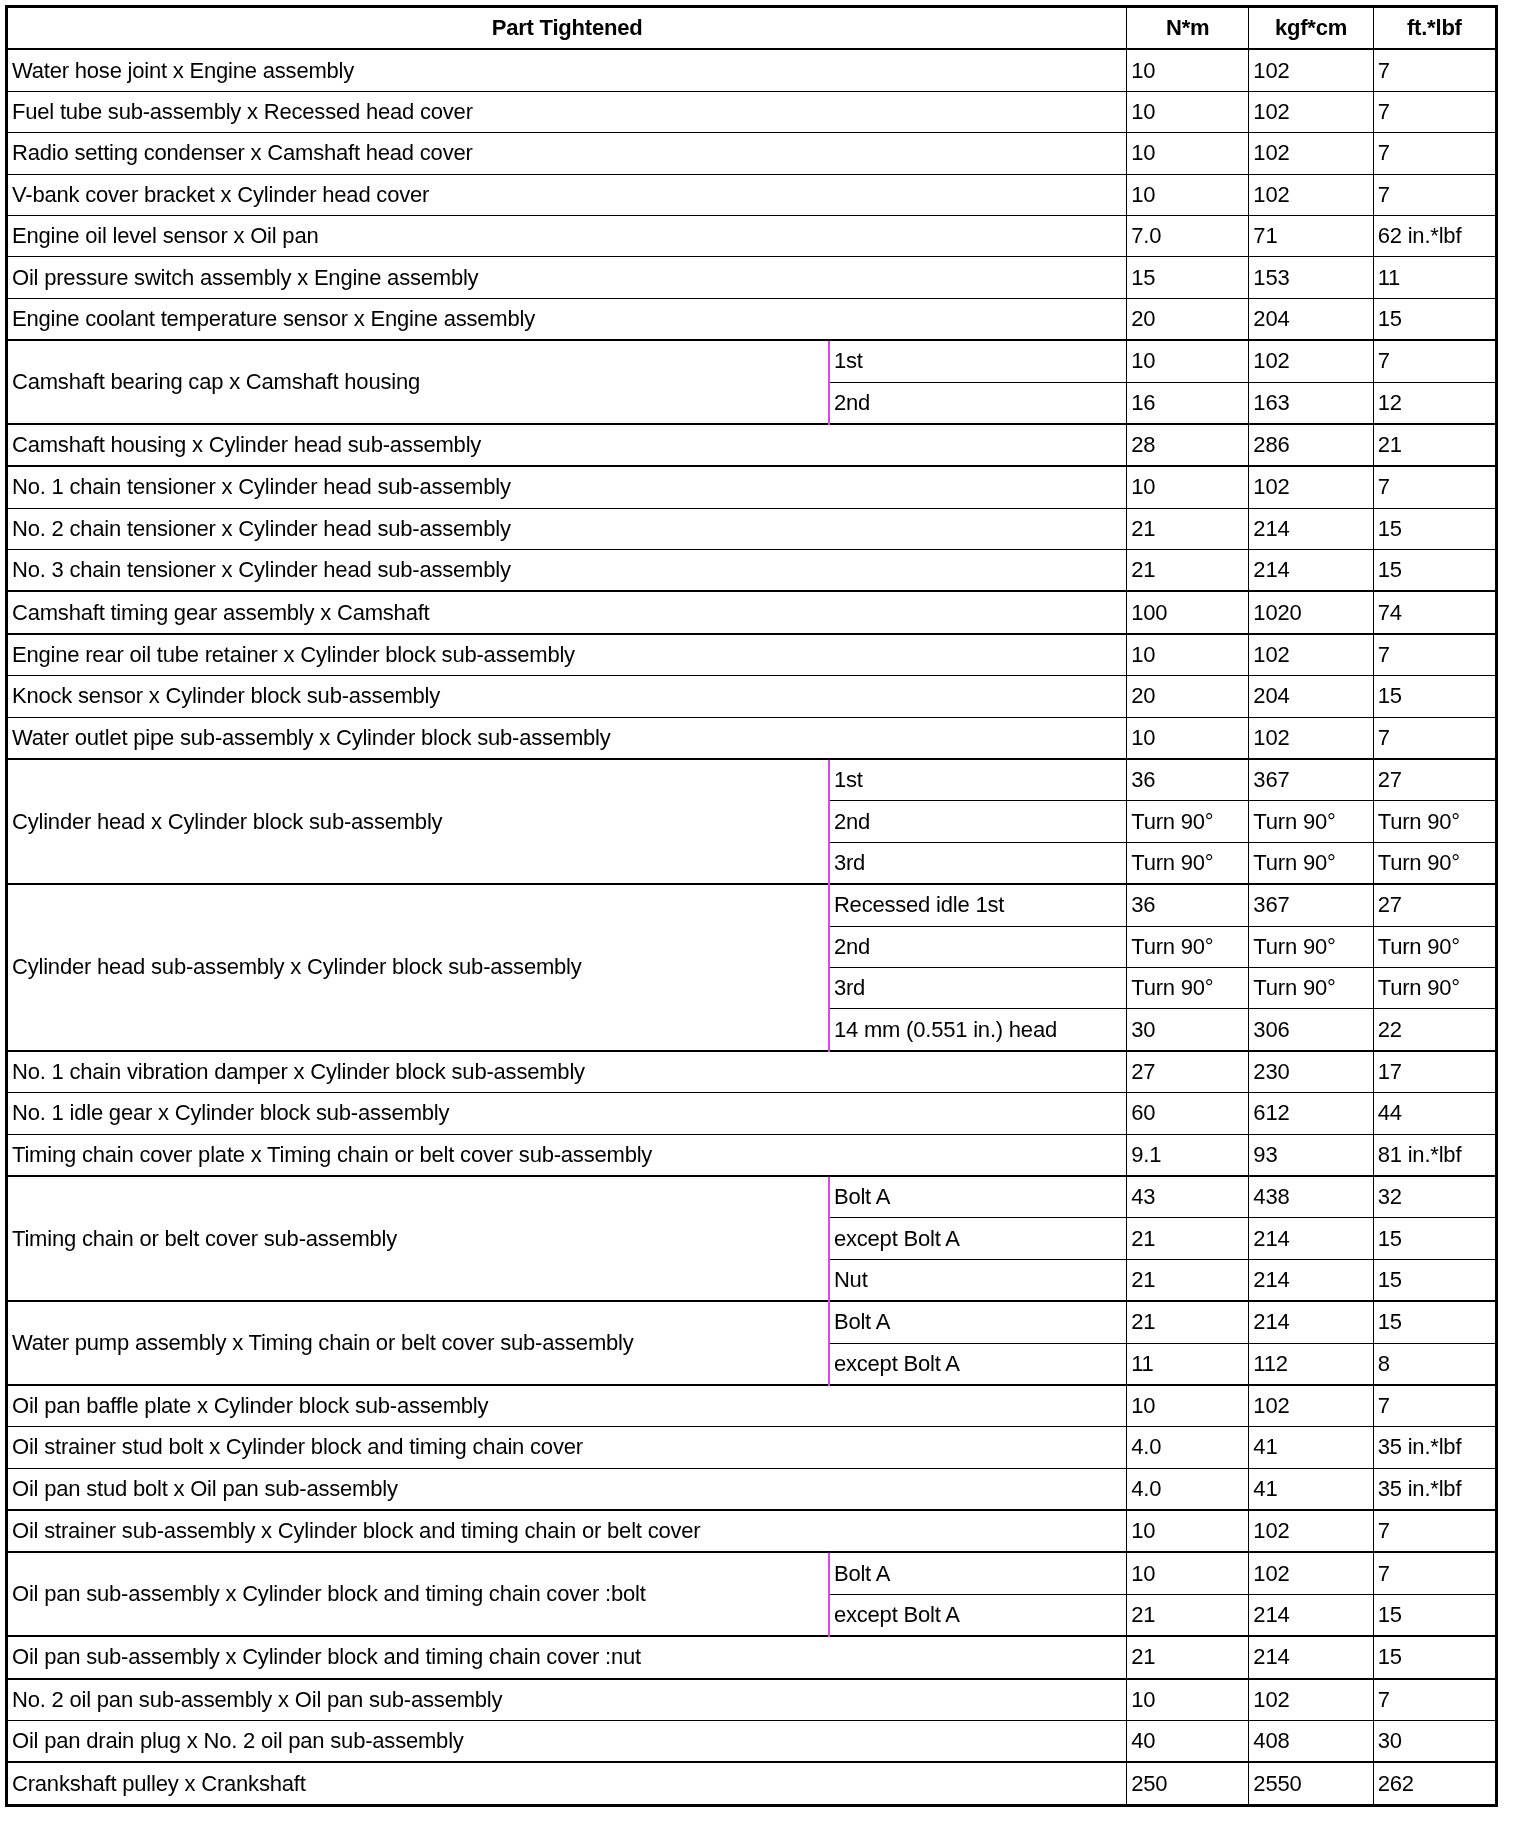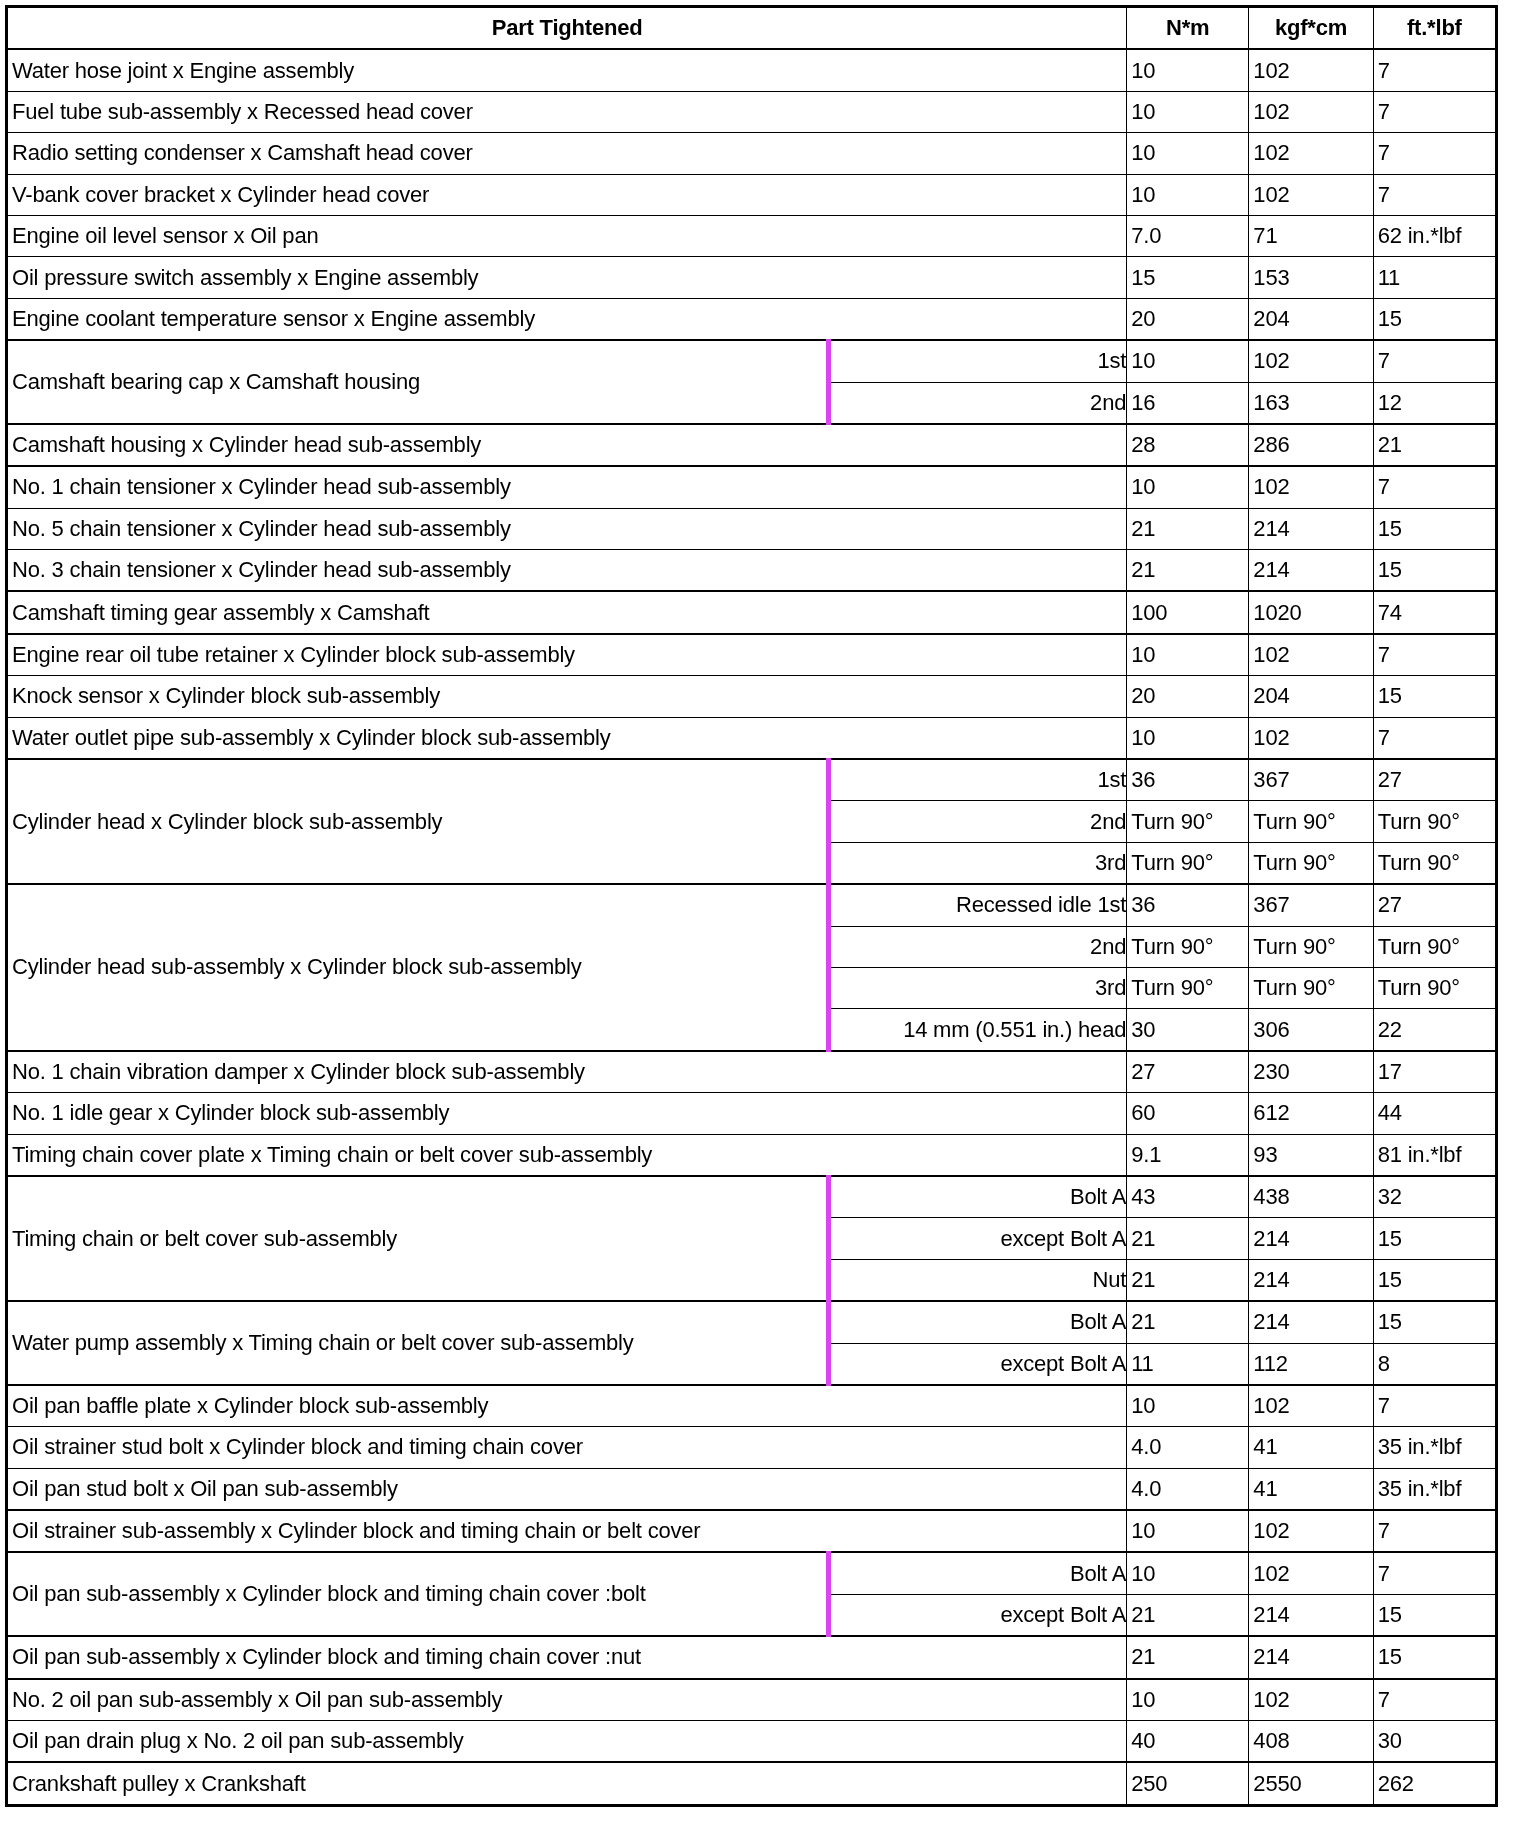--- a/index.html
+++ b/index.html
@@ -32,21 +32,21 @@
     vertical-align: middle;
     letter-spacing: -0.2px;
   }
   #torque-table th {
     font-weight: bold;
     text-align: center;
     padding: 0;
     border-bottom: 2.5px solid #000;
   }
   #torque-table tr.group-start > td { border-top: 2.5px solid #000; }
-  #torque-table td.sub { border-left: 5px solid #d946ef; text-align: right; }
+  #torque-table td.sub { border-left: 2px solid #d946ef; }
 </style>
 </head>
 <body>
 
 <table id="torque-table">
   <colgroup>
     <col class="c-part">
       <col class="c-sub">
       <col class="c-nm">
       <col class="c-kgf">
@@ -122,21 +122,21 @@
         <td>286</td>
         <td>21</td>
       </tr>
       <tr class="group-start">
         <td colspan="2">No. 1 chain tensioner x Cylinder head sub-assembly</td>
         <td>10</td>
         <td>102</td>
         <td>7</td>
       </tr>
       <tr>
-        <td colspan="2">No. 5 chain tensioner x Cylinder head sub-assembly</td>
+        <td colspan="2">No. 2 chain tensioner x Cylinder head sub-assembly</td>
         <td>21</td>
         <td>214</td>
         <td>15</td>
       </tr>
       <tr>
         <td colspan="2">No. 3 chain tensioner x Cylinder head sub-assembly</td>
         <td>21</td>
         <td>214</td>
         <td>15</td>
       </tr>

